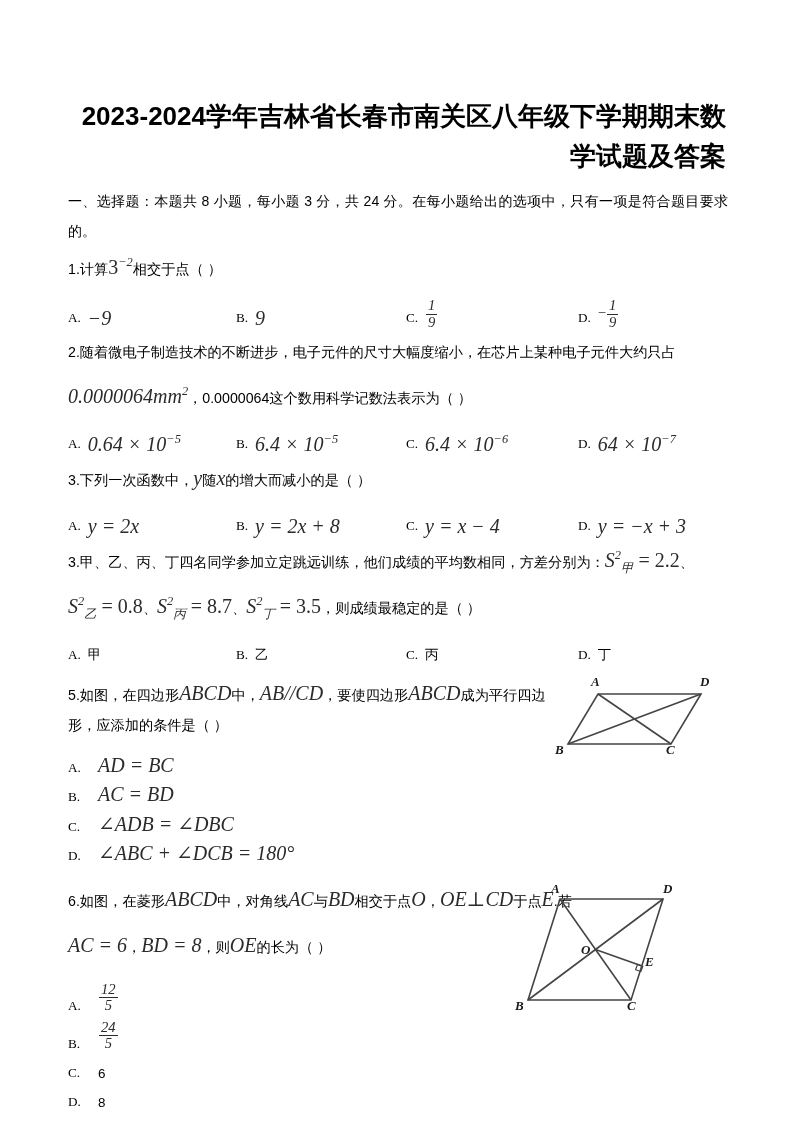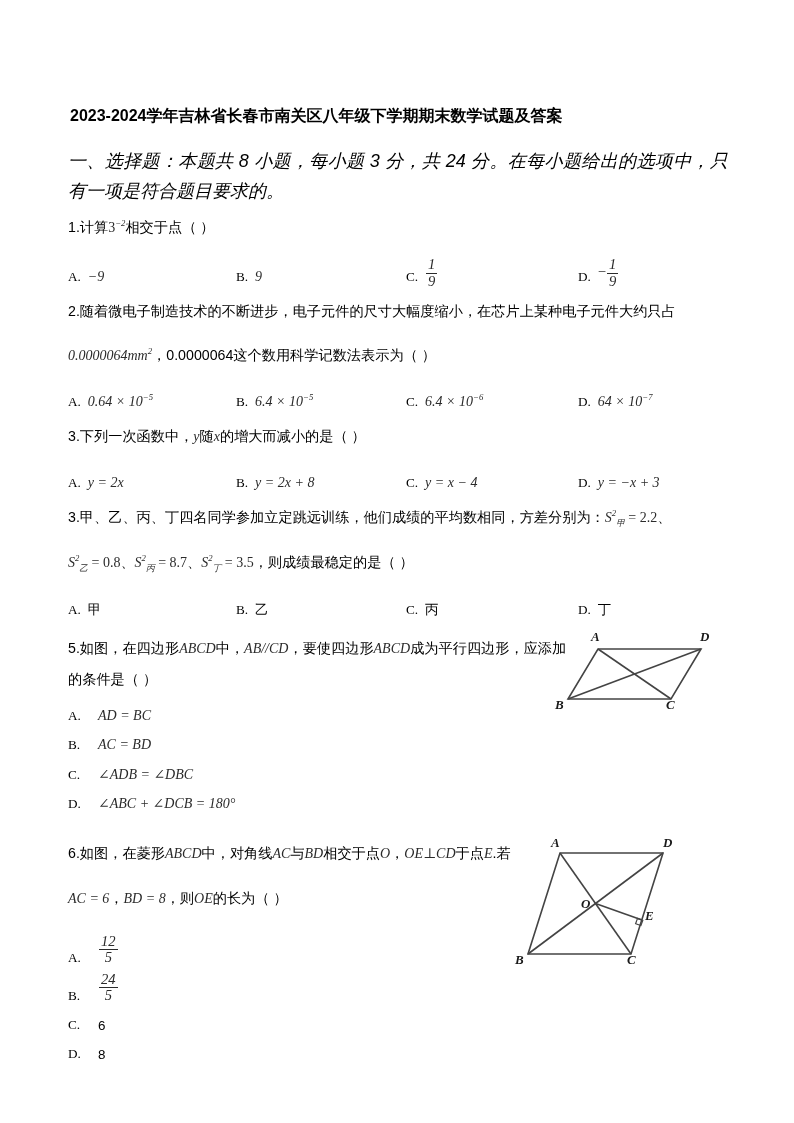--- a/index.html
+++ b/index.html
@@ -26,53 +26,52 @@
     position: absolute;
     left: 68px;
     top: 96px;
     width: 660px;
   }
 
   
   .doc-title {
     font-family: "Liberation Sans", "DejaVu Sans", sans-serif;
     font-weight: bold;
-    font-size: 16px;
+    font-size: 26px;
     line-height: 40px;
-    text-align: left;
+    text-align: right;
     letter-spacing: 0px;
     margin: 0 0 10px 0;
     padding: 0 2px;
   }
 
   
   .para {
-    font-size: 18px;
+    font-size: 14px;
     line-height: 30px;
     margin: 0;
     text-align: justify;
     font-family: "Liberation Sans", "DejaVu Sans", sans-serif;
-    font-style: italic;
   }
   .section-head {
     margin-top: 8px;
     margin-bottom: 2px;
   }
   .qtext {
     margin-top: 6px;
     font-family: "Liberation Sans", "DejaVu Sans", sans-serif;
     font-size: 14.2px;
     line-height: 30px;
   }
 
   
   .m {
     font-family: "Liberation Serif", "DejaVu Serif", serif;
     font-style: italic;
-    font-size: 14px;
+    font-size: 20px;
     color: #2b2b2b;
     white-space: nowrap;
   }
   .m .up {
     font-style: normal;
   }
   sup.exp {
     font-size: 0.62em;
     vertical-align: super;
     line-height: 0;

